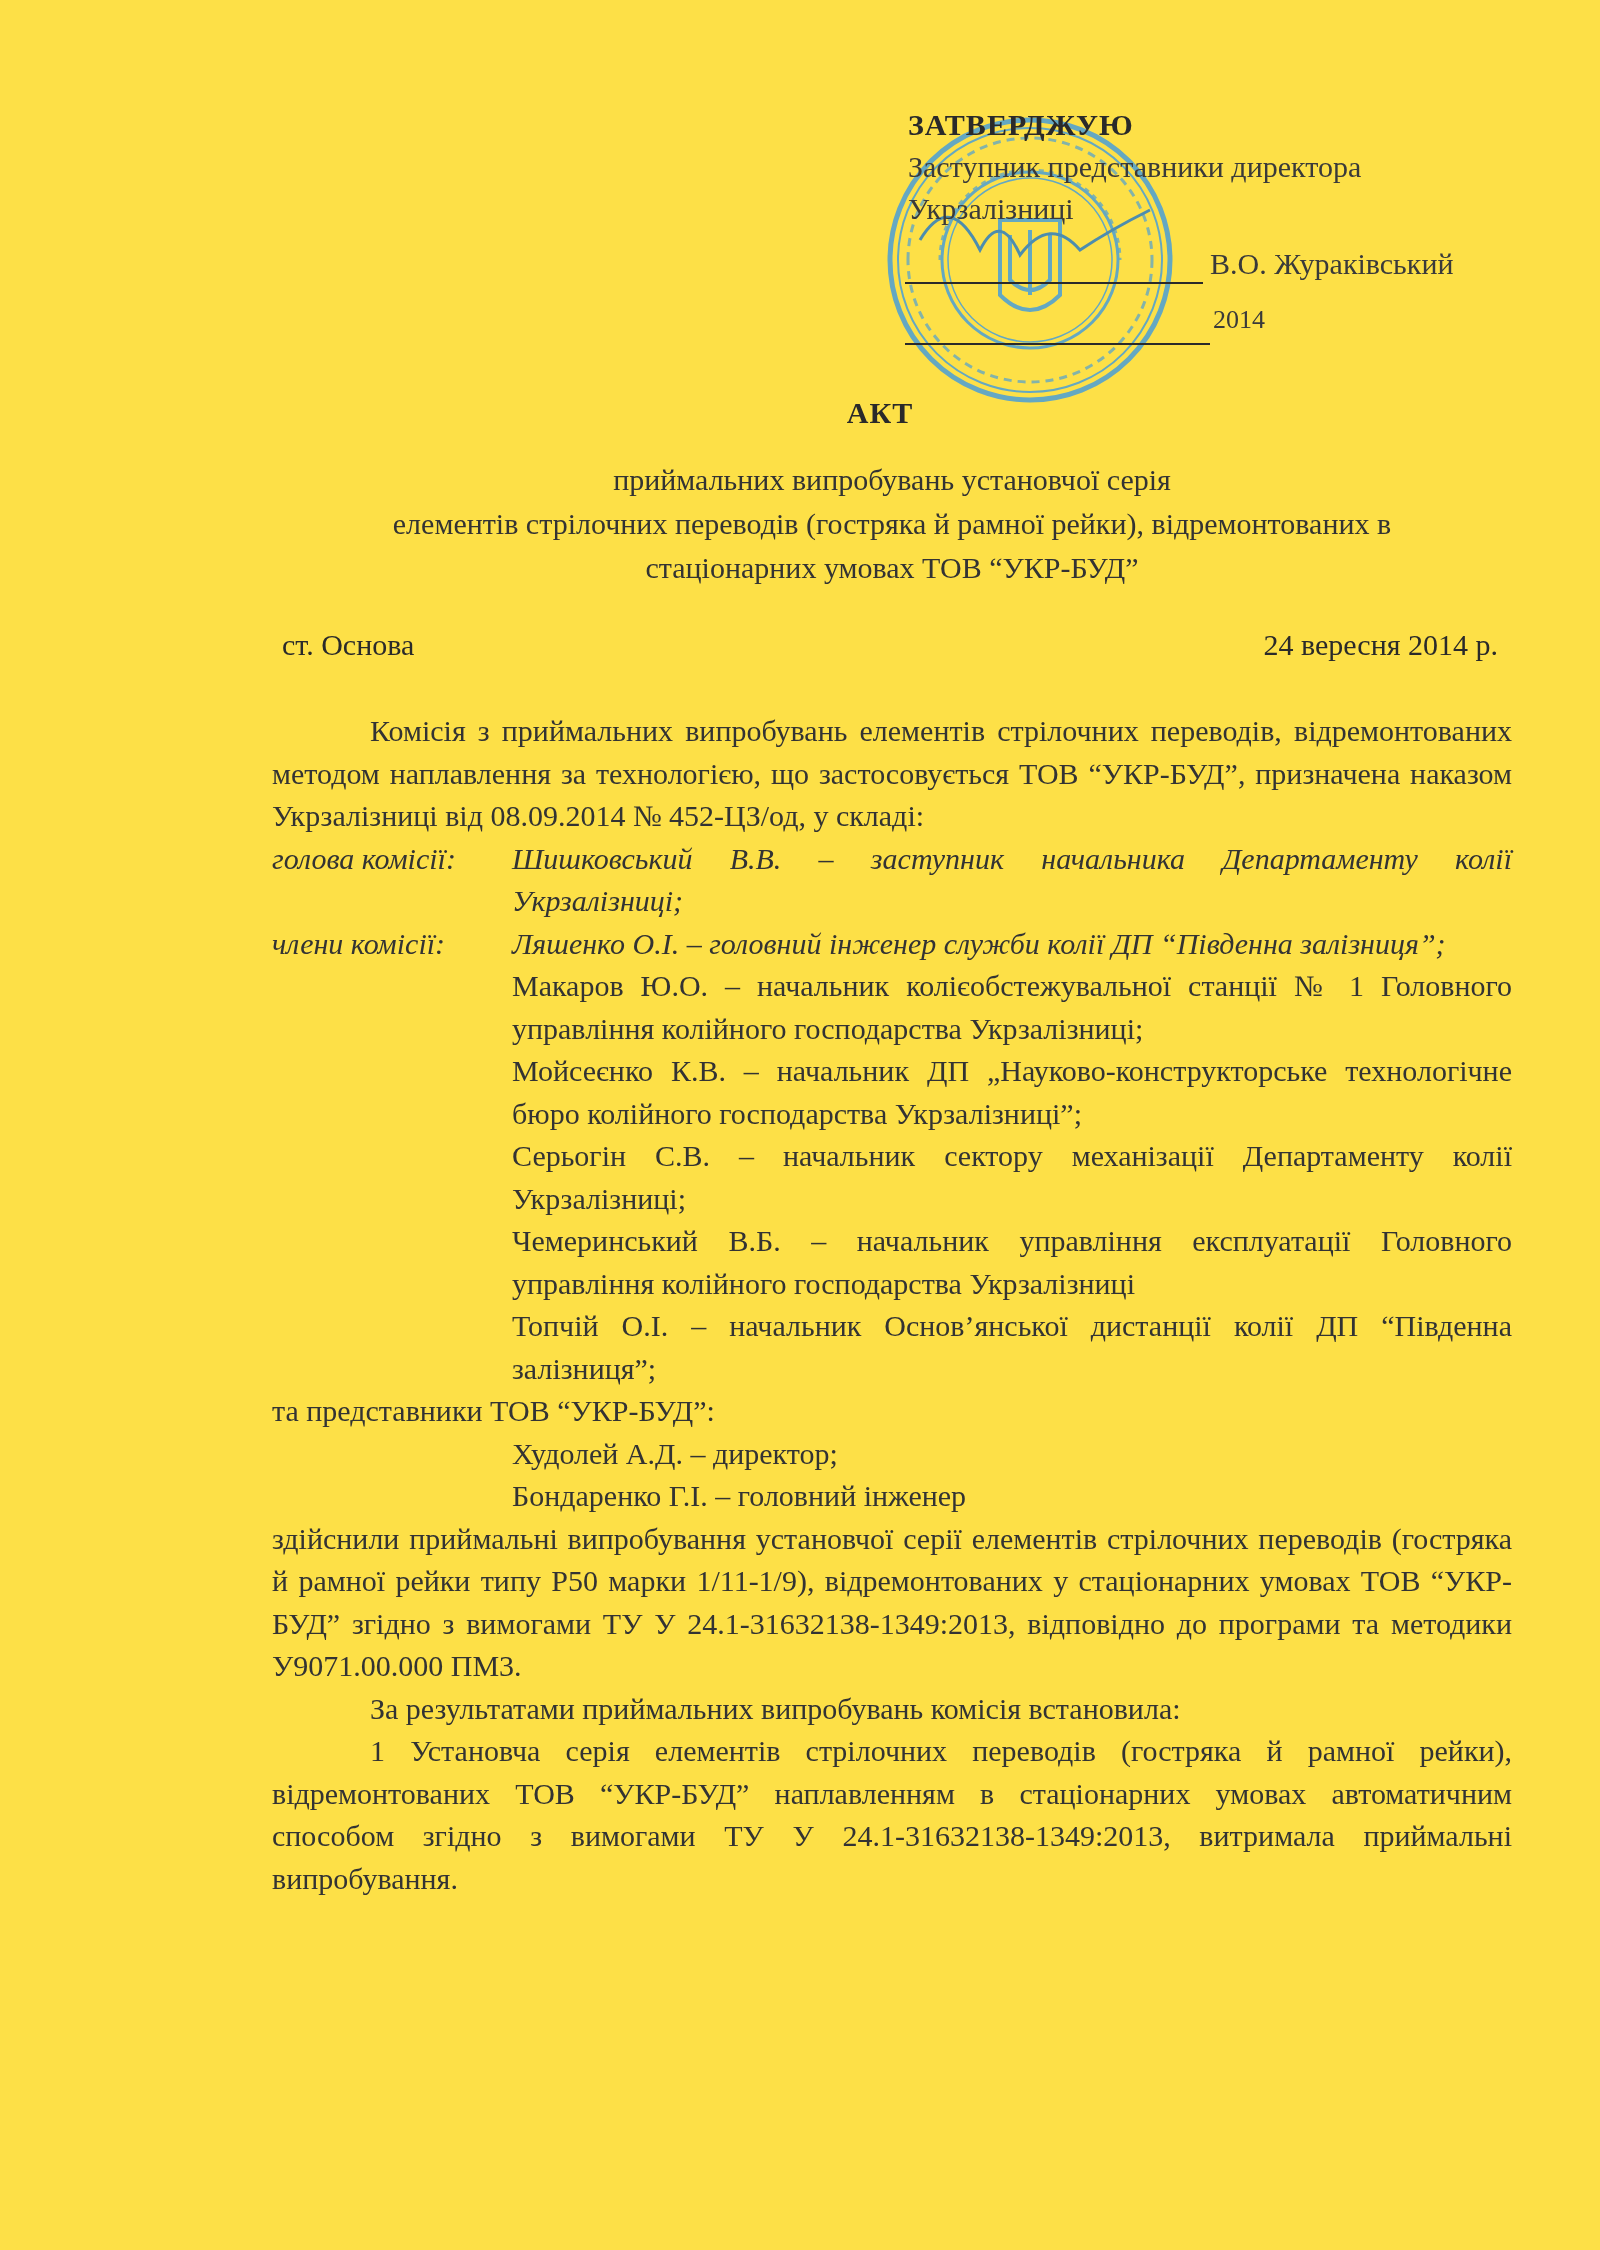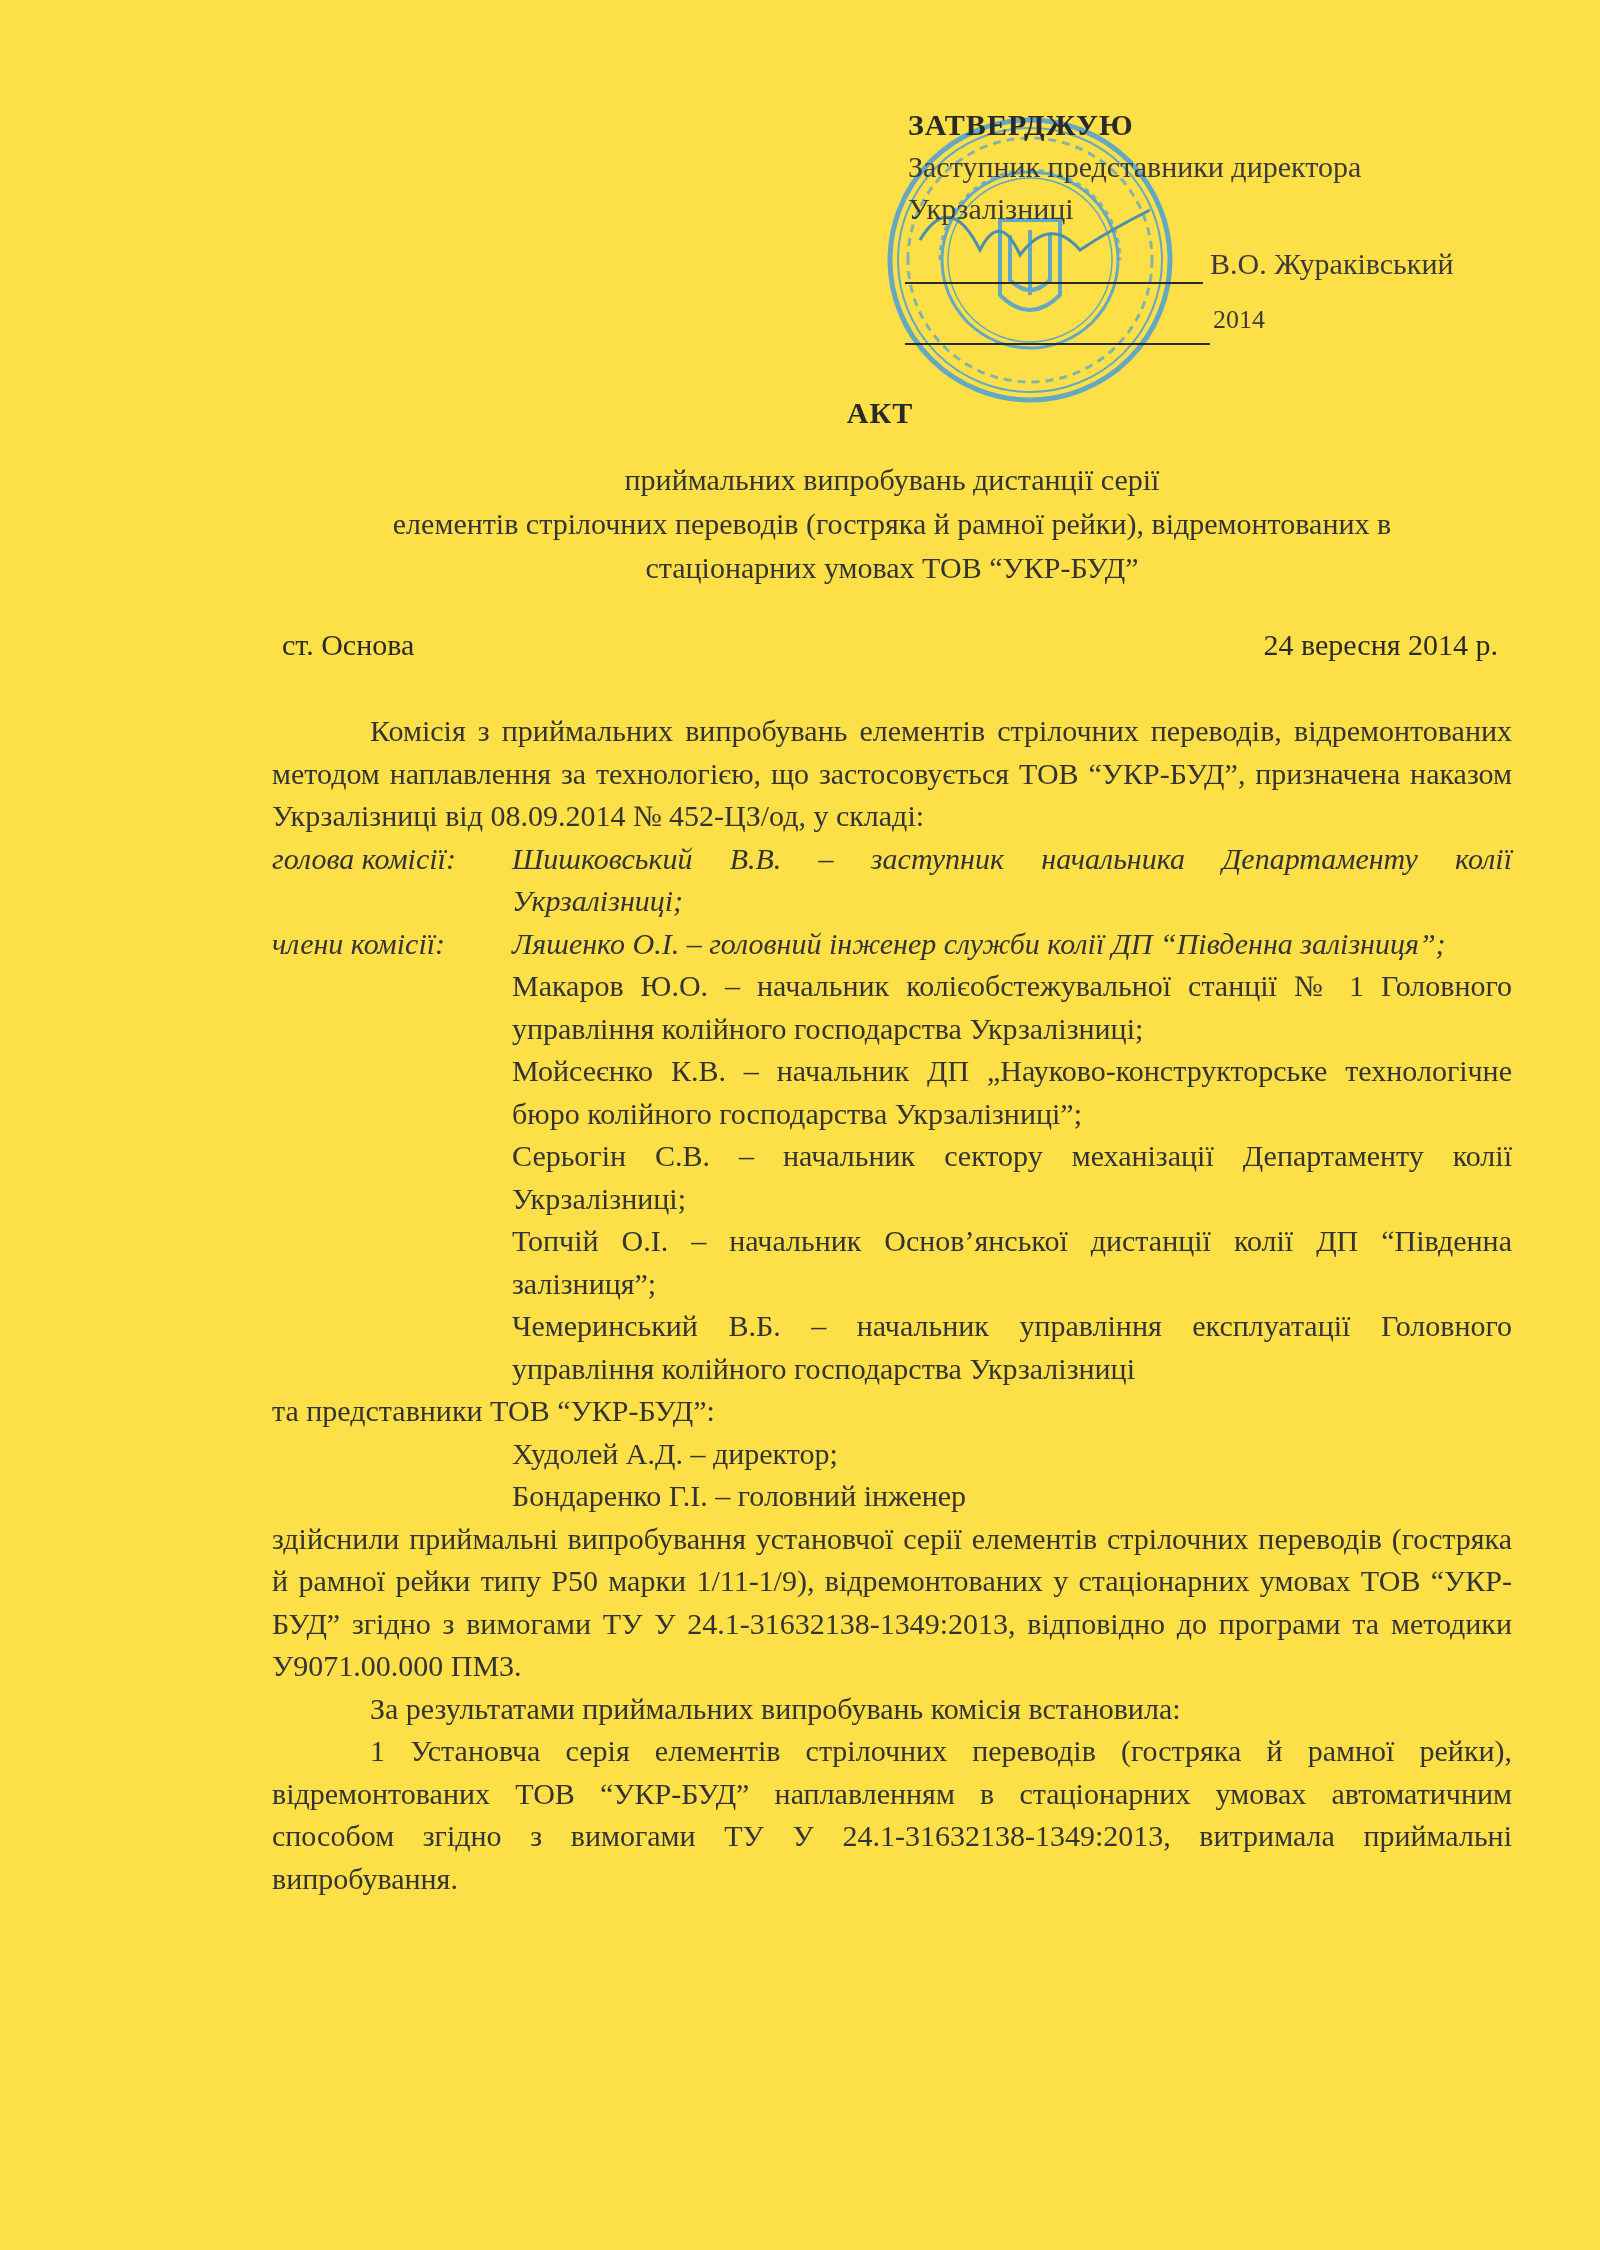--- a/index.html
+++ b/index.html
@@ -56,21 +56,21 @@
   </div>
 
   <div class="sig-line" style="left:905px; top:282px; width:298px;"></div>
   <div class="abs sign-name">В.О. Жураківський</div>
   <div class="sig-line" style="left:905px; top:343px; width:305px;"></div>
   <div class="abs sign-year">2014</div>
 
   <div class="abs akt">АКТ</div>
 
   <div class="title">
-    <div>приймальних випробувань дистанції серії</div>
+    <div>приймальних випробувань установчої серія</div>
     <div>елементів стрілочних переводів (гостряка й рамної рейки), відремонтованих в</div>
     <div>стаціонарних умовах ТОВ “УКР-БУД”</div>
   </div>
 
   <div class="abs place">ст. Основа</div>
   <div class="abs date">24 вересня 2014 р.</div>
 
   <div class="body">
     <p class="indent">Комісія з приймальних випробувань елементів стрілочних переводів, відремонтованих методом наплавлення за технологією, що застосовується ТОВ “УКР-БУД”, призначена наказом Укрзалізниці від 08.09.2014 № 452-ЦЗ/од, у складі:</p>
 
@@ -79,22 +79,22 @@
       <span class="txt">Шишковський В.В. – заступник начальника Департаменту колії Укрзалізниці;</span>
     </div>
 
     <div class="row">
       <span class="label">члени комісії:</span>
       <span class="txt">Ляшенко О.І. – головний інженер служби колії ДП “Південна залізниця”;</span>
     </div>
     <p class="sub">Макаров Ю.О. – начальник колієобстежувальної станції № 1 Головного управління колійного господарства Укрзалізниці;</p>
     <p class="sub">Мойсеєнко К.В. – начальник ДП „Науково-конструкторське технологічне бюро колійного господарства Укрзалізниці”;</p>
     <p class="sub">Серьогін С.В. – начальник сектору механізації Департаменту колії Укрзалізниці;</p>
+    <p class="sub">Чемеринський В.Б. – начальник управління експлуатації Головного управління колійного господарства Укрзалізниці</p>
     <p class="sub">Топчій О.І. – начальник Основ’янської дистанції колії ДП “Південна залізниця”;</p>
-    <p class="sub">Чемеринський В.Б. – начальник управління експлуатації Головного управління колійного господарства Укрзалізниці</p>
 
     <p>та представники ТОВ “УКР-БУД”:</p>
     <p class="sub">Худолей А.Д. – директор;</p>
     <p class="sub">Бондаренко Г.І. – головний інженер</p>
 
     <p>здійснили приймальні випробування установчої серії елементів стрілочних переводів (гостряка й рамної рейки типу Р50 марки 1/11-1/9), відремонтованих у стаціонарних умовах ТОВ “УКР-БУД” згідно з вимогами ТУ У 24.1-31632138-1349:2013, відповідно до програми та методики У9071.00.000 ПМ3.</p>
     <p class="indent">За результатами приймальних випробувань комісія встановила:</p>
     <p class="indent">1 Установча серія елементів стрілочних переводів (гостряка й рамної рейки), відремонтованих ТОВ “УКР-БУД” наплавленням в стаціонарних умовах автоматичним способом згідно з вимогами ТУ У 24.1-31632138-1349:2013, витримала приймальні випробування.</p>
   </div>
 </div>

